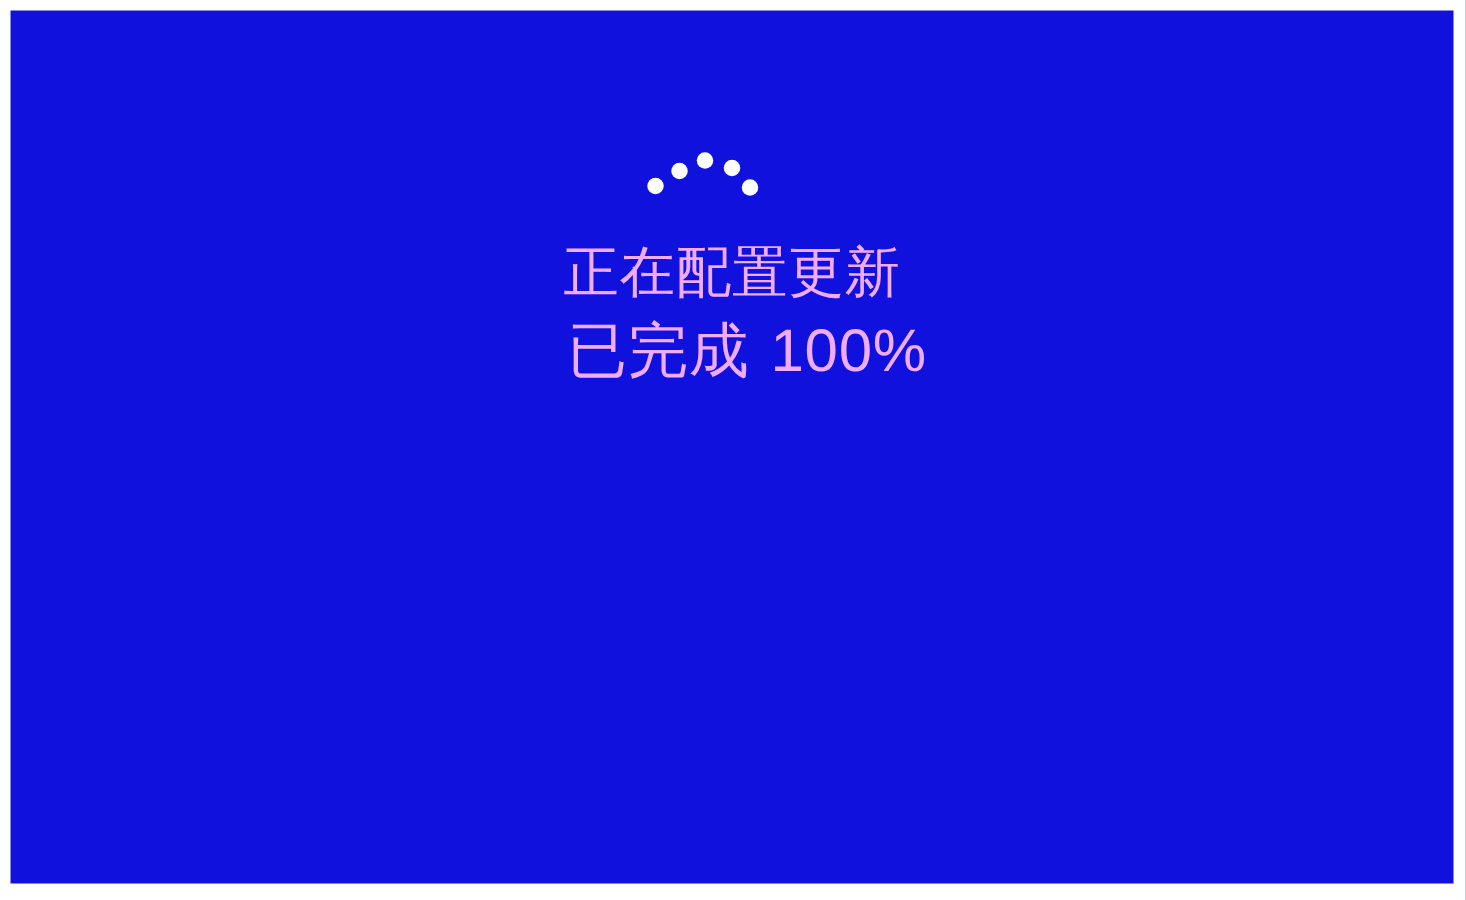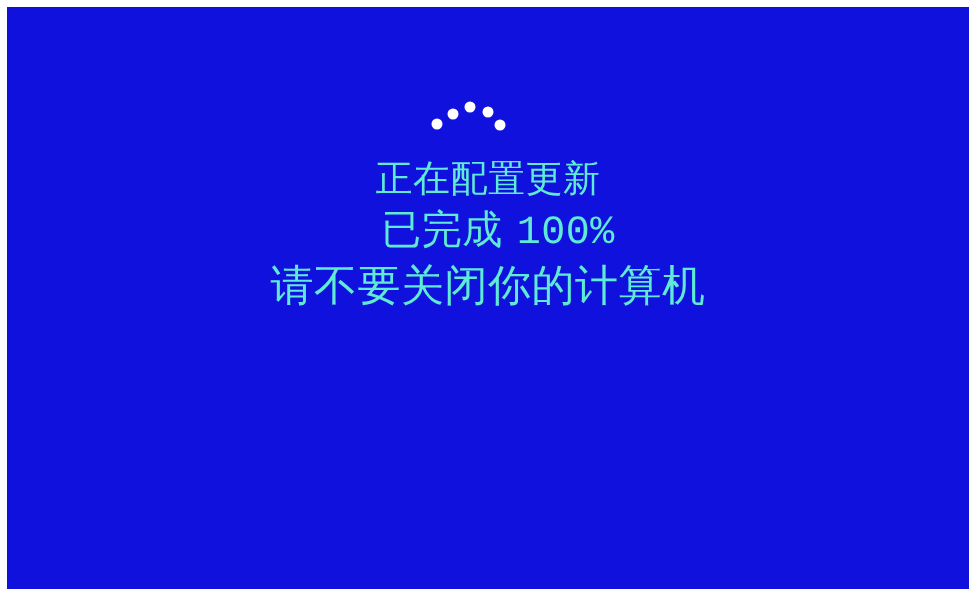--- a/index.html
+++ b/index.html
@@ -81,24 +81,23 @@
 <div id="update-screen" style="background: rgb(17, 17, 221);">
 
   <div id="spinner">
     <span class="dot" style="left: 430px; top: 29px; background: rgb(255, 255, 255);"></span>
     <span class="dot" style="left: 446px; top: 19px; background: rgb(255, 255, 255);"></span>
     <span class="dot" style="left: 463px; top: 12px; background: rgb(255, 255, 255);"></span>
     <span class="dot" style="left: 481px; top: 17px; background: rgb(255, 255, 255);"></span>
     <span class="dot" style="left: 493px; top: 30px; background: rgb(255, 255, 255);"></span>
   </div>
 
-  <div id="message-block" style="color: #5eead4; font-family: Liberation Mono, monospace;">
+  <div id="message-block" style="color: #f0abfc;">
 
     <span class="msg-line" id="line-configuring">正在配置更新</span>
 
     <span class="msg-line" id="line-progress">
       <span>已完成</span><span class="pct">100%</span>
     </span>
 
-    <span class="msg-line" id="line-warning">请不要关闭你的计算机</span>
   </div>
 
 </div>
 
 </body></html>

